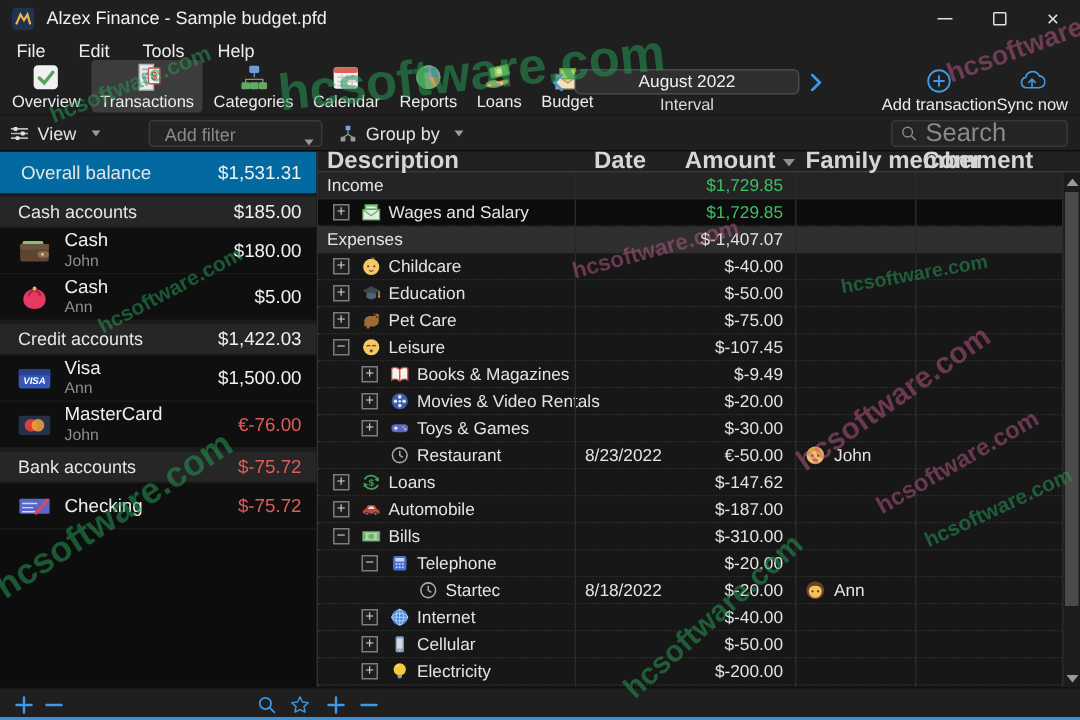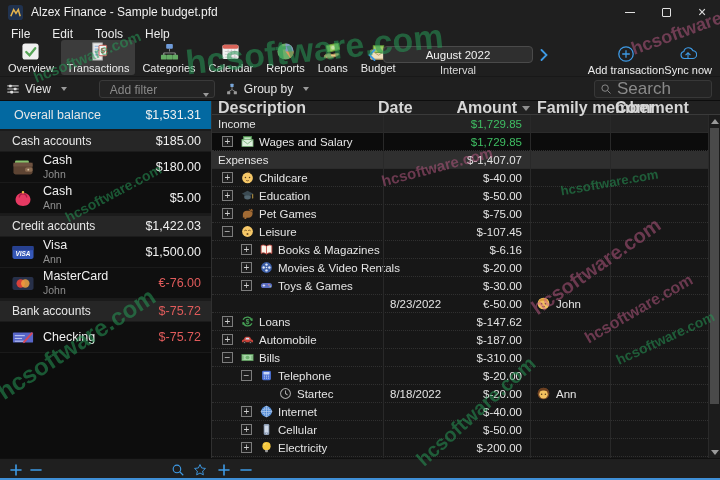--- a/index.html
+++ b/index.html
@@ -411,21 +411,21 @@
           </span>
           <span class="amt neg">$-75.72</span>
         </div>
       </div>
     <div class="table-area">
       <div class="vline" style="left:171px"></div>
       <div class="vline" style="left:318px"></div>
       <div class="vline" style="left:398px"></div>
       <div class="thead" id="thead">
           <span class="hcell" style="left:6px;">Description</span>
-          <span class="hcell" style="left:166px;">Date</span>
+          <span class="hcell" style="left:184px;">Date</span>
           <span class="hcell" style="left:230px;width:88px;justify-content:flex-end;">Amount<span class="sort-arrow"></span></span>
           <span class="hcell" style="left:325px;">Family member</span>
           <span class="hcell" style="left:403px;">Comment</span>
         </div>
       <div class="tbody" id="tbody">
           <div class="row section">
             <span class="cell c-label" style="left:6px">Income</span>
             <span class="cell c-amt green">$1,729.85</span>
           </div>
           <div class="row dark">
@@ -481,21 +481,21 @@
           <div class="row">
             <span class="cell c-label" style="left:10px">
               <span class="exp">+</span>
               <span class="icon cat-icon">
                 <svg viewBox="0 0 14 14">
                   <path d="M2 11.5V8c0-2.5 1.8-4 4.3-4h3.2L11 2l1.8 1.2-.6 2.3.3 1.5c0 2.8-1.8 4.5-4.6 4.5H6l-.5 1.5H3.8L3.5 11z" fill="#a06a34"></path>
                   <circle cx="11" cy="4.6" r=".6" fill="#3a2512"></circle>
                   <path d="M9.5 4l-1.3-1.6L9.8 2z" fill="#7a4a22"></path>
                 </svg>
               </span>
-              <span>Pet Games</span>
+              <span>Pet Care</span>
             </span>
             <span class="cell c-amt">$-75.00</span>
           </div>
           <div class="row">
             <span class="cell c-label" style="left:10px">
               <span class="exp">−</span>
               <span class="icon cat-icon">
                 <svg viewBox="0 0 14 14">
                   <circle cx="7" cy="7" r="5.8" fill="#f6c868"></circle>
                   <path d="M3.6 6.3c.9-.9 1.9-.9 2.8 0M7.6 6.3c.9-.9 1.9-.9 2.8 0" stroke="#6b4a20" fill="none" stroke-width=".9"></path>
@@ -510,21 +510,21 @@
             <span class="cell c-label" style="left:29px">
               <span class="exp">+</span>
               <span class="icon cat-icon">
                 <svg viewBox="0 0 14 14">
                   <path d="M1.2 2.8C3 1.8 5.2 2 7 3.6 8.8 2 11 1.8 12.8 2.8v8.4C11 10.2 8.8 10.4 7 12 5.2 10.4 3 10.2 1.2 11.2z" fill="#f7f3ea" stroke="#c4453c" stroke-width=".9"></path>
                   <path d="M7 3.6V12" stroke="#c4453c" stroke-width=".9"></path>
                 </svg>
               </span>
               <span>Books &amp; Magazines</span>
             </span>
-            <span class="cell c-amt">$-6.16</span>
+            <span class="cell c-amt">$-9.49</span>
           </div>
           <div class="row">
             <span class="cell c-label" style="left:29px">
               <span class="exp">+</span>
               <span class="icon cat-icon">
                 <svg viewBox="0 0 14 14">
                   <circle cx="7" cy="7" r="5.8" fill="#3d5fa8"></circle>
                   <circle cx="7" cy="3.9" r="1.3" fill="#dfe8f8"></circle>
                   <circle cx="3.9" cy="7" r="1.3" fill="#dfe8f8"></circle>
                   <circle cx="10.1" cy="7" r="1.3" fill="#dfe8f8"></circle>
@@ -545,20 +545,30 @@
                   <path d="M4.2 5.6v2.8M2.8 7h2.8" stroke="#e4e8f8" stroke-width=".9"></path>
                   <circle cx="9.6" cy="6.2" r=".8" fill="#ef8a80"></circle>
                   <circle cx="11" cy="7.8" r=".8" fill="#b5d98a"></circle>
                 </svg>
               </span>
               <span>Toys &amp; Games</span>
             </span>
             <span class="cell c-amt">$-30.00</span>
           </div>
           <div class="row">
+            <span class="cell c-label" style="left:29px">
+              <span style="width:14px;flex:none"></span>
+              <span class="icon cat-icon">
+                <svg viewBox="0 0 14 14">
+                  <circle cx="7" cy="7" r="5.3" fill="none" stroke="#a8a8a8" stroke-width="1.1"></circle>
+                  <path d="M7 3.8V7l2.2 1.6" stroke="#a8a8a8" fill="none" stroke-width="1.1"></path>
+                </svg>
+              </span>
+              <span>Restaurant</span>
+            </span>
             <span class="cell c-date">8/23/2022</span>
             <span class="cell c-amt">€-50.00</span>
             <span class="cell c-member">
               <span class="icon avatar">
                 <svg viewBox="0 0 14 14">
                   <circle cx="7" cy="7" r="6.3" fill="#f3c15f"></circle>
                   <path d="M1.6 6c.8-3 2.8-4.6 5.4-4.6S11.6 3 12.4 6c-1.6-1.4-3-2-5.4-2S3.2 4.6 1.6 6z" fill="#d89b3d"></path>
                   <circle cx="4.9" cy="7.3" r=".8" fill="#53381c"></circle>
                   <circle cx="9.1" cy="7.3" r=".8" fill="#53381c"></circle>
                   <path d="M5.5 10c1 .7 2 .7 3 0" stroke="#53381c" fill="none" stroke-width=".8"></path>

